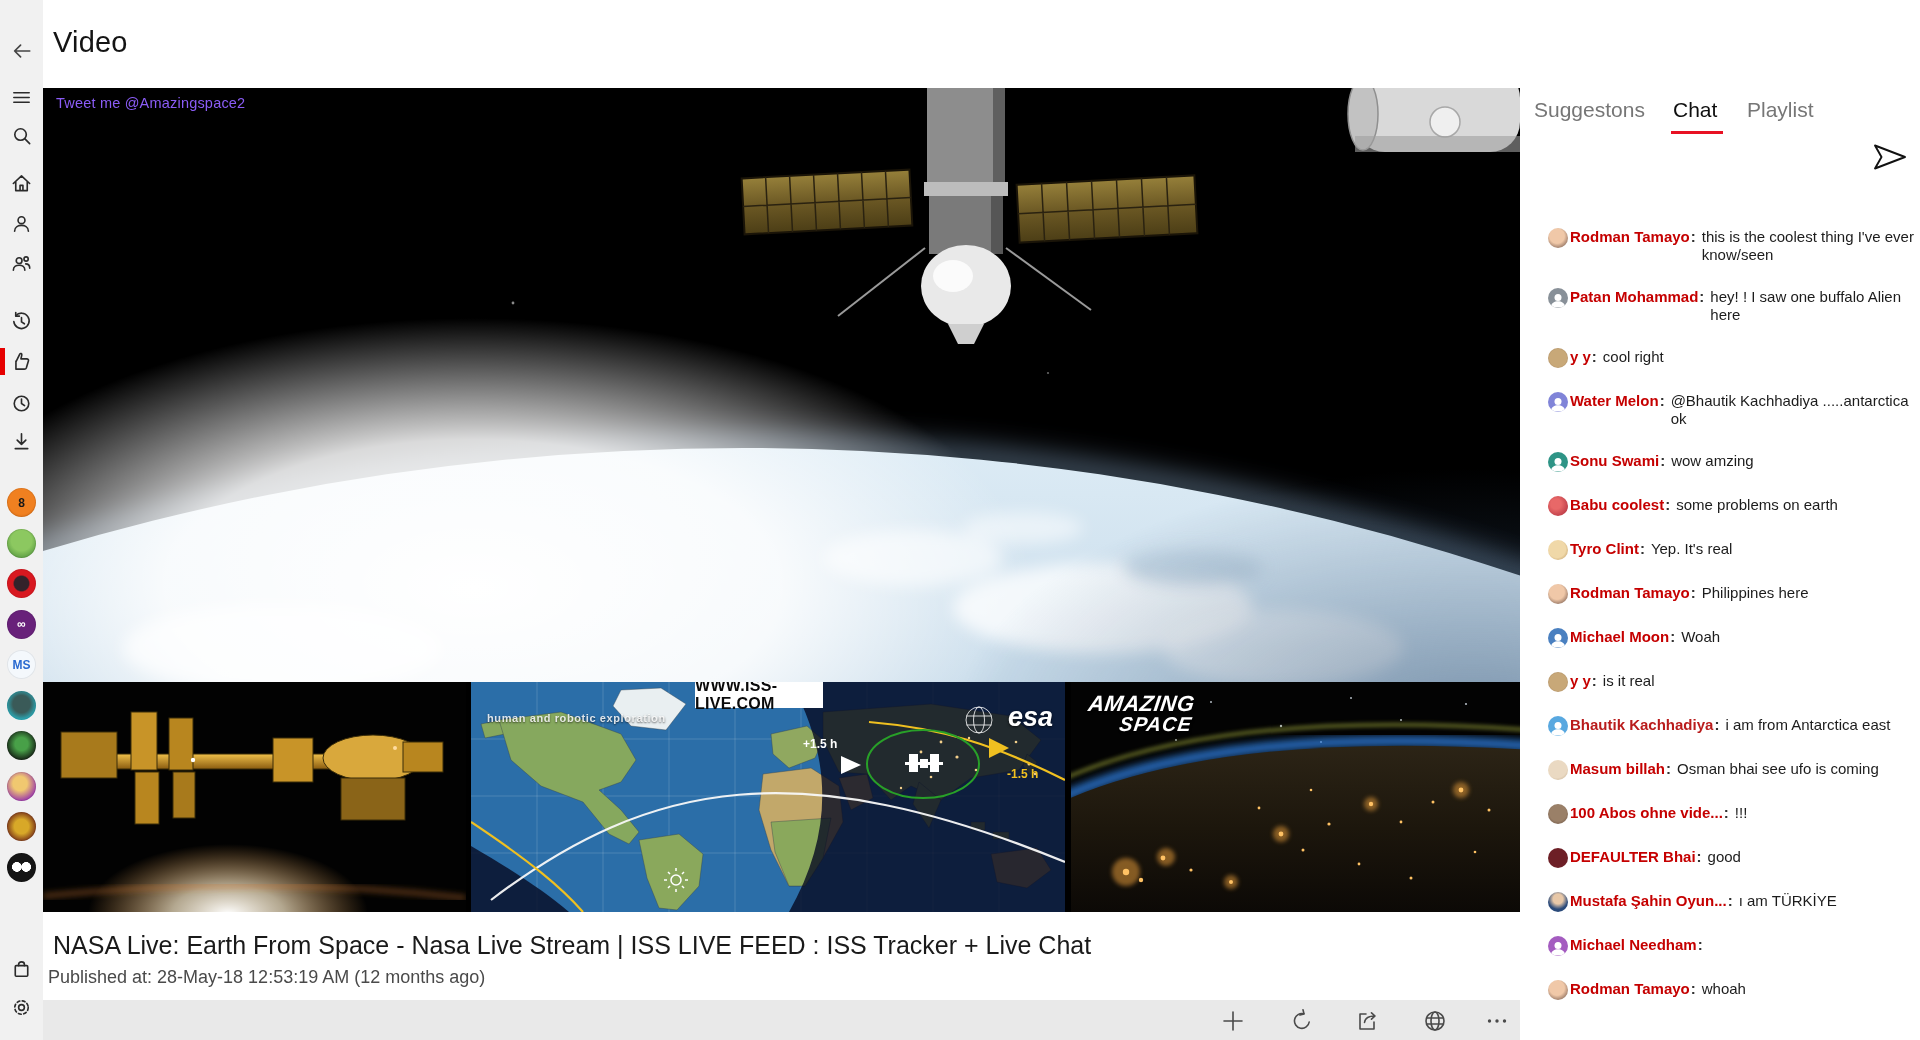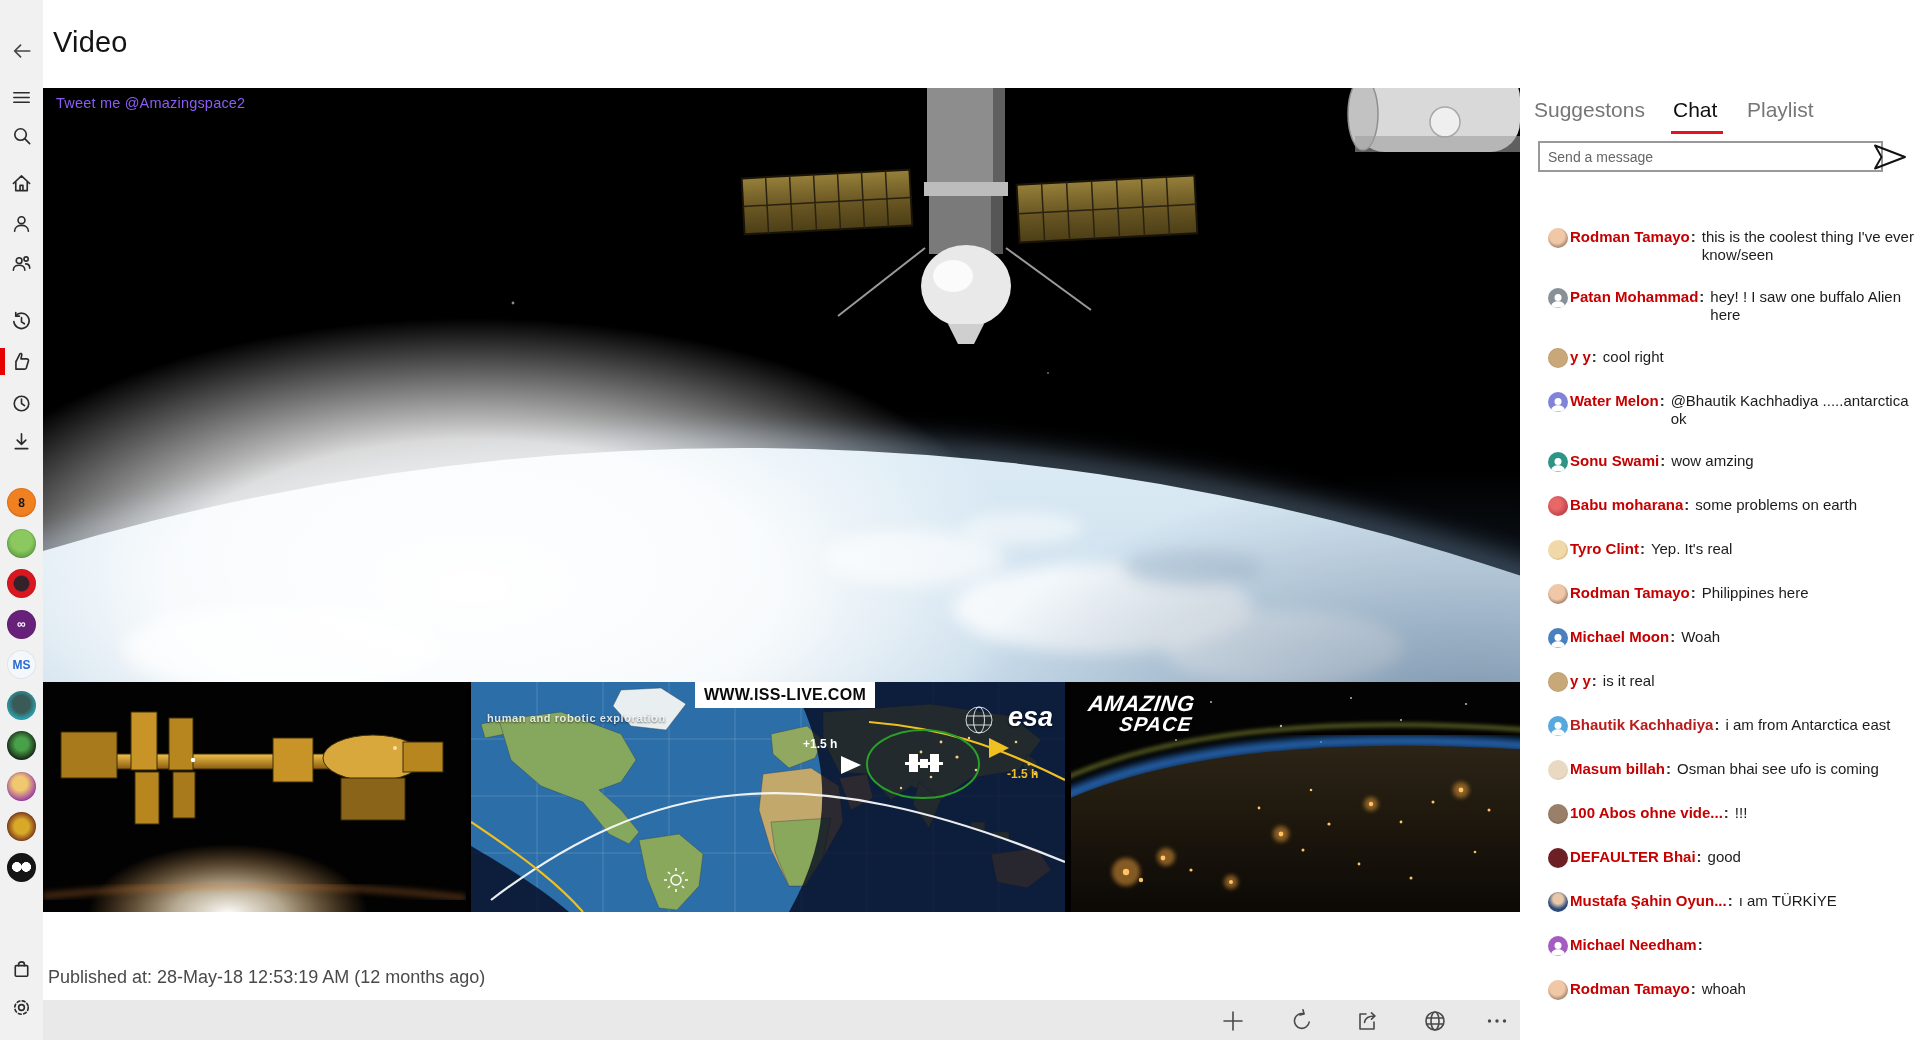--- a/index.html
+++ b/index.html
@@ -31,21 +31,21 @@
 
   
   #video-frame{left:43px;top:88px;width:1477px;height:824px;background:#000;overflow:hidden;}
   #video-main{left:0;top:0;width:1477px;height:594px;}
   #video-overlay-text{left:13px;top:7px;color:#8b5cf6;font-size:14.5px;letter-spacing:.2px;
                       text-shadow:0 1px 2px #000;}
   .strip-panel{top:594px;height:230px;overflow:hidden;background:#000;}
   #strip-left{left:0;width:423px;}
   #strip-mid{left:428px;width:594px;}
   #strip-right{left:1028px;width:449px;}
-  #iss-live-label{left:224px;top:0;width:180px;height:26px;background:#fff;color:#0a0a0a;
+  #iss-live-label{left:224px;top:0;width:128px;height:26px;background:#fff;color:#0a0a0a;
                   font-size:16px;font-weight:bold;display:flex;align-items:center;justify-content:center;
                   letter-spacing:.3px;}
   #map-corner-label{left:16px;top:30px;color:rgba(255,255,255,.85);font-size:11px;font-weight:bold;
                     letter-spacing:.6px;text-shadow:0 1px 2px rgba(0,0,0,.6);}
   #esa-label{right:12px;top:20px;color:#fff;font-size:27px;font-style:italic;font-weight:bold;
              text-shadow:0 1px 3px rgba(0,0,0,.7);display:flex;align-items:center;gap:6px;}
   #amazing-logo{left:16px;top:12px;color:#fff;font-style:italic;font-weight:800;
                 transform:skewX(-8deg);text-shadow:1px 2px 2px rgba(0,0,0,.8);line-height:20px;}
   #amazing-logo .l1{font-size:22px;letter-spacing:.5px;}
   #amazing-logo .l2{font-size:20px;margin-left:34px;letter-spacing:1px;}
@@ -450,20 +450,21 @@
             <circle cx="240" cy="108" r="1.3"></circle>
         </g>
       </svg>
       <div id="amazing-logo" class="abs">
         <div class="l1">AMAZING</div>
         <div class="l2">SPACE</div>
       </div>
     </div>
   </div>
 
+  <div id="video-title" class="abs">NASA Live: Earth From Space - Nasa Live Stream  | ISS LIVE FEED : ISS Tracker + Live Chat</div>
   <div id="video-published" class="abs">Published at: 28-May-18 12:53:19 AM (12 months ago)</div>
 
   <div id="toolbar" class="abs">
     <div class="tb-btn" style="left:1177px">
       <svg viewBox="0 0 26 26">
           <path d="M13 4 V22 M4 13 H22"></path>
         </svg>
       </div>
     <div class="tb-btn" style="left:1246px">
       <svg viewBox="0 0 26 26">
@@ -491,21 +492,20 @@
           <circle cx="20.5" cy="13" r="1.7" fill="#4a4a4a" stroke="none"></circle>
         </svg>
       </div>
   </div>
 
   <div id="panel" class="abs">
     <div class="tab" style="left:14px">Suggestons</div>
     <div class="tab active" style="left:153px">Chat</div>
     <div class="tab" style="left:227px">Playlist</div>
     <div id="tab-underline" style="left: 151px; width: 52px; background: rgb(232, 17, 35);"></div>
-    <input id="chat-input" type="text" placeholder="Send a message" style="">
   </div>
   <div id="send-btn" class="abs">
     <svg viewBox="0 0 34 26">
         <path d="M2 24.5 L32 13 L2 1.5 L8.5 13 Z"></path>
       </svg>
   </div>
   <div id="chat-list">
   <div class="msg">
     <span class="c-avatar photo" style="background: radial-gradient(circle at 45% 40%, rgb(240, 200, 168) 45%, rgb(90, 64, 56));">
       
@@ -557,21 +557,21 @@
     </span>
     <span class="m-name" style="color: rgb(197, 0, 0);">Sonu Swami</span>
     <span class="m-colon">:</span>
     <span class="m-text">wow amzing</span>
   </div>
 
   <div class="msg">
     <span class="c-avatar photo" style="background: radial-gradient(circle at 40% 40%, rgb(232, 104, 104) 30%, rgb(168, 40, 56));">
       
     </span>
-    <span class="m-name" style="color: rgb(197, 0, 0);">Babu moharana</span>
+    <span class="m-name" style="color: rgb(197, 0, 0);">Babu coolest</span>
     <span class="m-colon">:</span>
     <span class="m-text">some problems on earth</span>
   </div>
 
   <div class="msg">
     <span class="c-avatar photo" style="background: radial-gradient(circle at 45% 45%, rgb(240, 216, 168) 55%, rgb(176, 136, 80));">
       
     </span>
     <span class="m-name" style="color: rgb(197, 0, 0);">Tyro Clint</span>
     <span class="m-colon">:</span>

